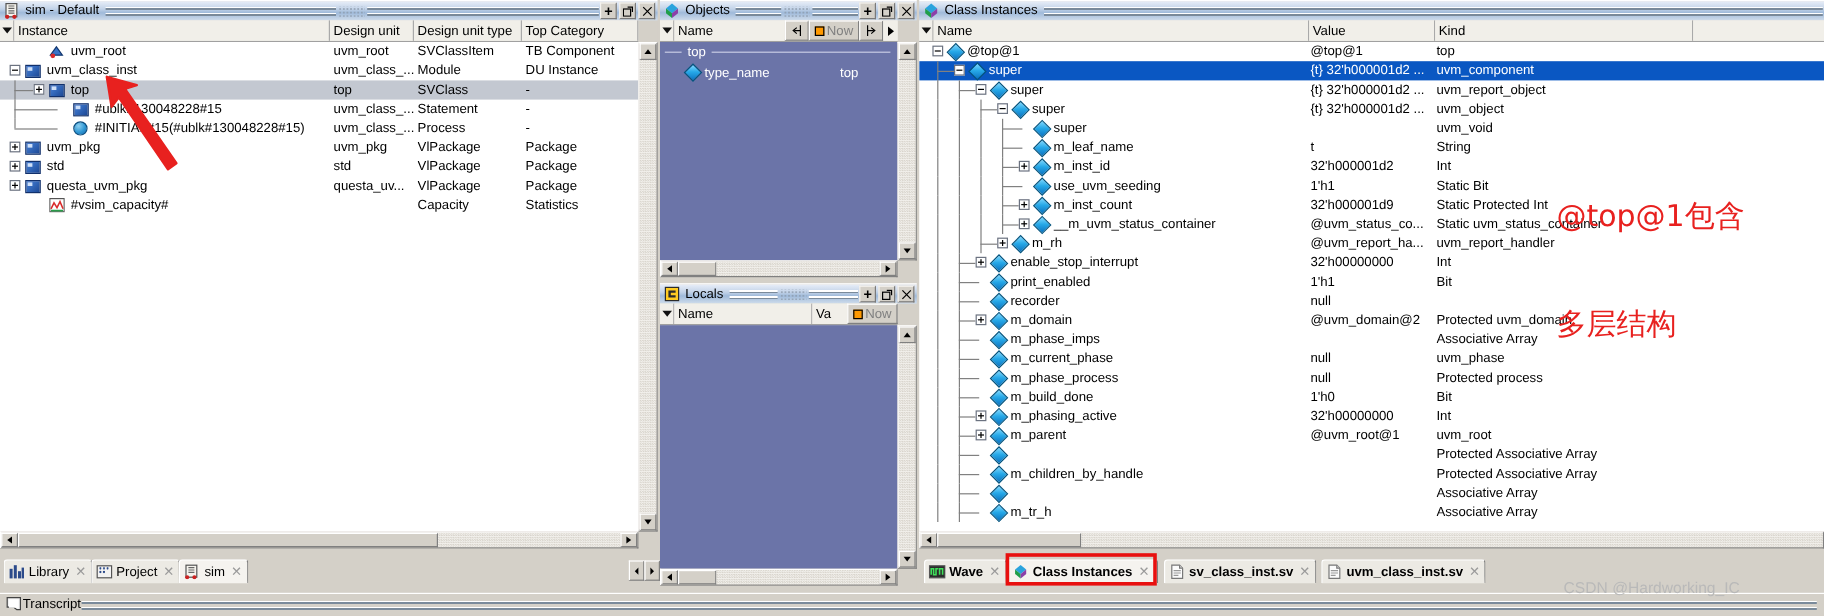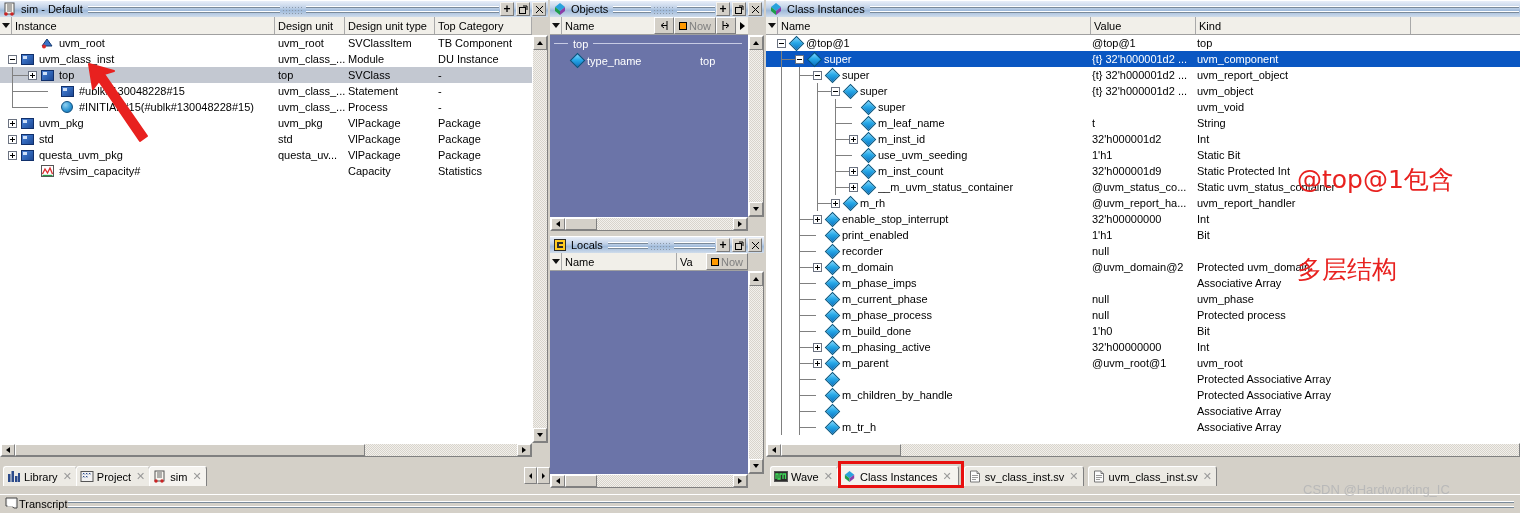--- a/index.html
+++ b/index.html
@@ -890,21 +890,21 @@
 
   <div style="position:absolute; left:524px; top:467px; width:26px; height:17px; display:flex;">
     <div class="sb-btn" style="width:13px;">
         <span class="tri tri-left" style="border-right-width:3px;border-top-width:3px;border-bottom-width:3px;"></span>
       </div>
     <div class="sb-btn" style="width:13px;">
         <span class="tri tri-right" style="border-left-width:3px;border-top-width:3px;border-bottom-width:3px;"></span>
       </div>
   </div>
 
-  <div class="tabstrip" style="left:770px; top:464px; height:22px;">
+  <div class="tabstrip" style="left:770px; top:464px; height:22px;font-weight:bold;">
     <div class="tab">
       <span class="tab-ic">
         <svg width="14" height="13" viewBox="0 0 14 13">
           <rect x="0.5" y="1.5" width="13" height="10" fill="#2b2b2b" stroke="#555"></rect>
           <path d="M2 9 L2 4 L4 4 L4 9 L6 9 L6 4 L8 4" stroke="#3fe05a" fill="none" stroke-width="1.3"></path>
           <path d="M9 9 L9 4 L11.5 4 L11.5 9" stroke="#3fe05a" fill="none" stroke-width="1.3"></path>
         </svg>
       </span>
       <span>Wave</span>
       <span class="tab-x">✕</span>

